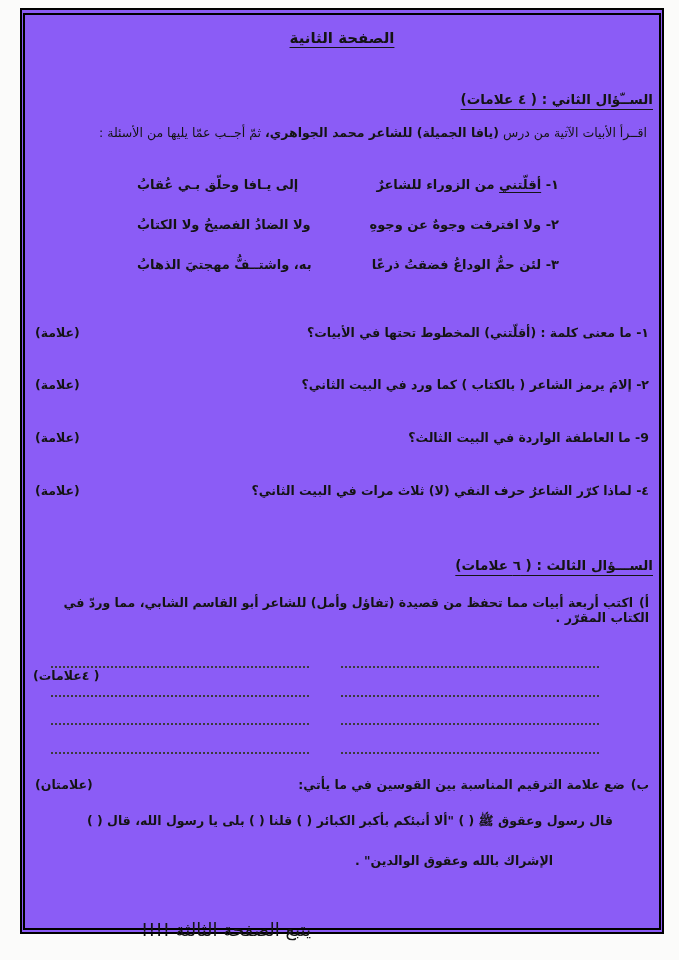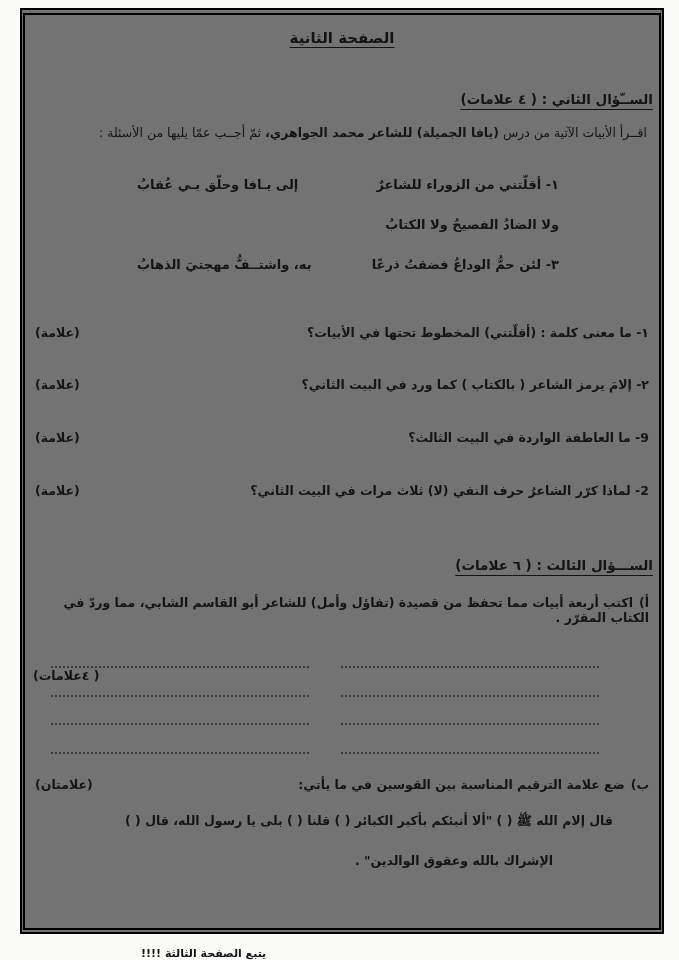--- a/index.html
+++ b/index.html
@@ -8,97 +8,98 @@
     background:#f4f4f2;
     font-family:"DejaVu Sans", sans-serif;
     color:#141414;
   }
   .page{position:absolute;inset:0;background:#fbfbfa;}
   .frame{
     position:absolute;top:8px;left:20px;right:15px;bottom:26px;
     border:5px double #000;
     border-top:7px double #000;
     border-bottom:6px double #000;
-    background:#737373;
+    background:#8b5cf6;
   }
   .abs{position:absolute;direction:rtl;margin-top:47px;}
   .title{
     position:absolute;top:14px;left:0;right:0;text-align:center;
     font-weight:bold;font-size:15px;text-decoration:underline;
     text-underline-offset:4px;direction:rtl;
   }
   .sec-header{
     position:absolute;right:6px;direction:rtl;
     font-weight:bold;font-size:13.5px;
     text-decoration:underline;text-underline-offset:5px;margin-left:18px;
   }
   .line{position:absolute;right:12px;left:6px;direction:rtl;font-size:12.5px;}
   .verse-row{
     position:absolute;right:100px;left:112px;
     display:flex;justify-content:space-between;direction:rtl;
     font-weight:bold;font-size:13px;white-space:nowrap;
   }
-  .u{text-underline-offset:3px;}
+  .u{text-decoration:underline;text-underline-offset:3px;}
   .q-row{
     position:absolute;right:10px;left:10px;
     display:flex;justify-content:space-between;align-items:baseline;
     direction:rtl;font-size:12.5px;
   }
   .q-text{font-weight:bold;}
   .marks{font-weight:bold;font-size:12.5px;direction:rtl;white-space:nowrap;}
   .parta-label{font-weight:bold;margin-left:6px;}
   .dots-row{
     position:absolute;left:26px;right:60px;
     display:flex;justify-content:space-between;direction:rtl;
   }
   .dotseg{width:47%;height:11px;border-bottom:2.5px dotted #3c3c3c;}
   .hadith{position:absolute;direction:rtl;font-weight:bold;font-size:12.5px;white-space:nowrap;}
   .footer{
-    position:absolute;top:932px;left:116px;
-    font-weight:bold;font-size:11px;direction:rtl;white-space:nowrap;
+    position:absolute;top:904px;left:116px;
+    font-weight:normal;font-size:18px;direction:rtl;white-space:nowrap;
   }
 </style>
 </head>
 <body>
 
 <div class="page">
   <div class="frame">
 
     <div class="title">الصفحة الثانية</div>
 
     <div class="sec-header" style="top:76px">الســّؤال الثاني : ( ٤ علامات)</div>
 
     <div class="line" style="top:110px"><span>اقــرأ الأبيات الآتية من درس </span><b>(يافا الجميلة) للشاعر محمد الجواهري،</b><span> ثمّ أجــب عمّا يليها من الأسئلة :</span></div>
 
     <div class="verse-row" style="top:162px">
       <div><span>١- </span><span class="u">أقلّتني</span><span> من الزوراء للشاعرٌ</span></div>
       <div>إلى يـافا وحلّق بـي عُقابُ</div>
     </div>
     <div class="verse-row" style="top:202px">
+      <div><span>٢- </span><span class="u"></span><span>ولا افترقت وجوهٌ عن وجوهِ</span></div>
       <div>ولا الضادُ الفصيحُ ولا الكتابُ</div>
     </div>
     <div class="verse-row" style="top:242px">
       <div><span>٣- </span><span class="u"></span><span>لئن حمُّ الوداعُ فضقتُ ذرعًا</span></div>
       <div>به، واشتــفُّ مهجتيَ الذهابُ</div>
     </div>
 
     <div class="q-row" style="top:310px">
       <div class="q-text">١- ما معنى كلمة : (أقلّتني) المخطوط تحتها في الأبيات؟</div>
       <div class="marks">(علامة)</div>
     </div>
     <div class="q-row" style="top:362px">
       <div class="q-text">٢- إلامَ يرمز الشاعر ( بالكتاب ) كما ورد في البيت الثاني؟</div>
       <div class="marks">(علامة)</div>
     </div>
     <div class="q-row" style="top:415px">
       <div class="q-text">9- ما العاطفة الواردة في البيت الثالث؟</div>
       <div class="marks">(علامة)</div>
     </div>
     <div class="q-row" style="top:468px">
-      <div class="q-text">2- لماذا كرّر الشاعرُ حرف النفي (لا) ثلاث مرات في البيت الثاني؟</div>
+      <div class="q-text">٤- لماذا كرّر الشاعرُ حرف النفي (لا) ثلاث مرات في البيت الثاني؟</div>
       <div class="marks">(علامة)</div>
     </div>
 
     <div class="sec-header" style="top:542px">الســـؤال الثالث : ( ٦ علامات)</div>
 
     <div class="q-row" style="top:580px">
       <div class="q-text"><span class="parta-label">أ)</span><span>اكتب أربعة أبيات مما تحفظ من قصيدة (تفاؤل وأمل) للشاعر أبو القاسم الشابي، مما وردّ في الكتاب المقرّر .</span></div>
     </div>
     <div class="marks abs" style="top:606px;left:8px">( ٤علامات)</div>
 
@@ -117,19 +118,19 @@
     <div class="dots-row" style="top:726px">
         <div class="dotseg"></div>
         <div class="dotseg"></div>
       </div>
 
     <div class="q-row" style="top:762px">
       <div class="q-text"><span class="parta-label">ب)</span><span>ضع علامة الترقيم المناسبة بين القوسين في ما يأتي:</span></div>
       <div class="marks">(علامتان)</div>
     </div>
 
-    <div class="hadith" style="top:798px;right:46px">قال إلام الله ﷺ (    ) "ألا أنبئكم بأكبر الكبائر (    )  قلنا (    ) بلى يا رسول الله، قال (    )</div>
+    <div class="hadith" style="top:798px;right:46px">قال رسول وعقوق ﷺ (    ) "ألا أنبئكم بأكبر الكبائر (    )  قلنا (    ) بلى يا رسول الله، قال (    )</div>
     <div class="hadith" style="top:838px;right:106px">الإشراك بالله وعقوق الوالدين" .</div>
 
     <div class="footer">يتبع الصفحة الثالثة !!!!</div>
 
   </div>
 </div>
 
 </body></html>

